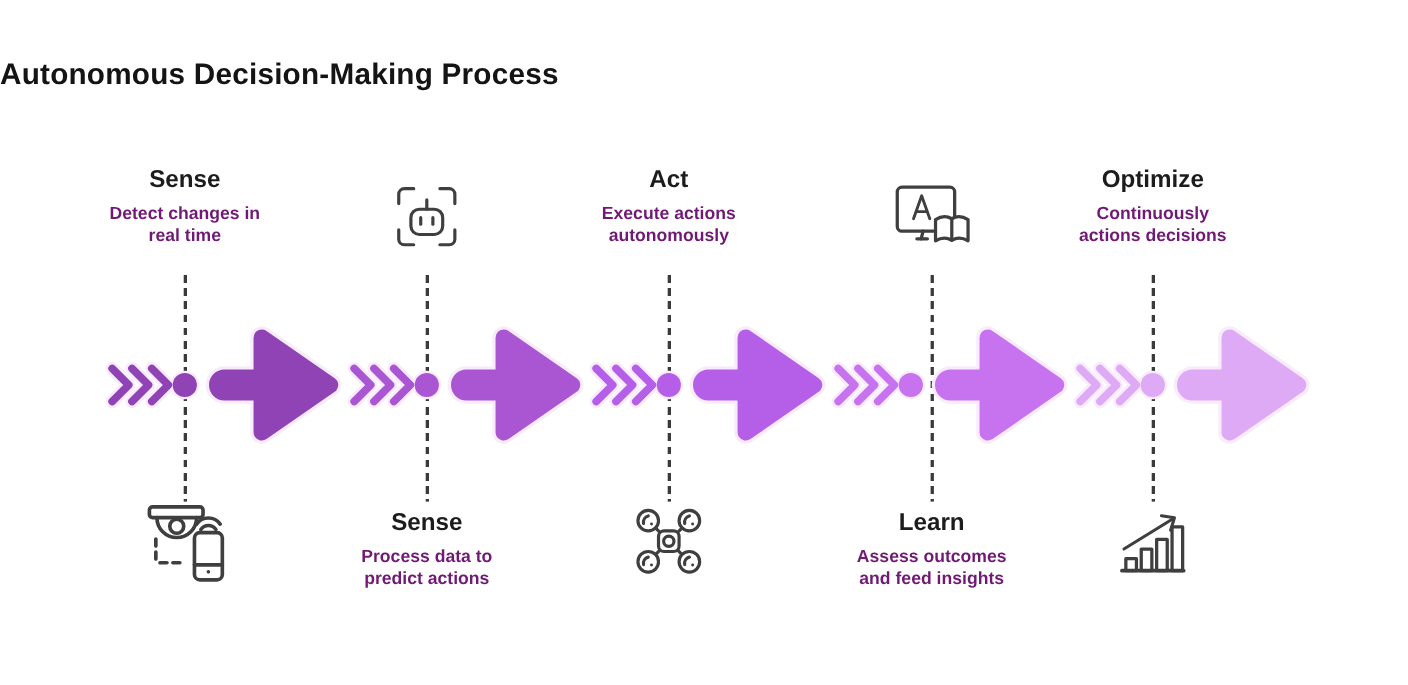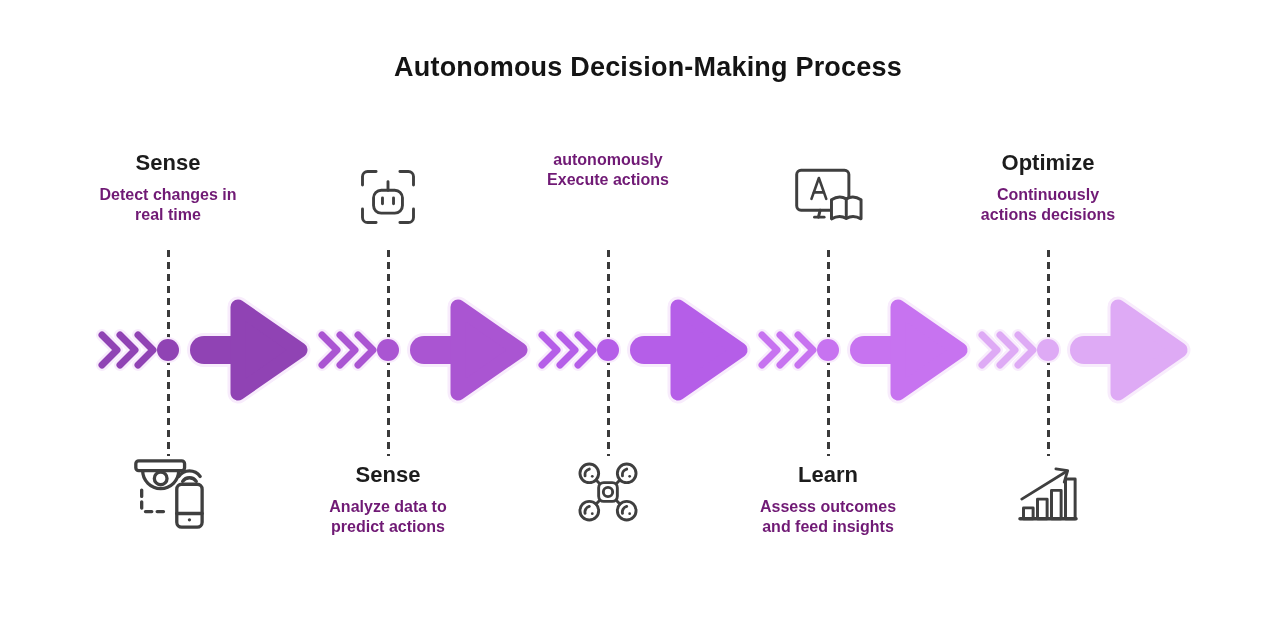--- a/index.html
+++ b/index.html
@@ -2,22 +2,22 @@
 <html><head>
 <meta charset="utf-8">
 <style>
   * { box-sizing: border-box; margin: 0; padding: 0; }
   body { background: #ffffff; font-family: "Liberation Sans", sans-serif; }
   #canvas {
     position: relative; width: 1280px; height: 623px;
     background: #ffffff; overflow: hidden; margin: 0 auto;
   }
   .diagram-title {
-    position: absolute; top: 52px; left: 16px; right: 0;
-    text-align: center; font-size: 27px; font-weight: 700;
+    position: absolute; top: 52px; left: 0; right: 0;
+    font-size: 27px; font-weight: 700;
     color: #141414; letter-spacing: 0.2px;
   }
   .stage {
     position: absolute; top: 0; width: 220px; height: 520px;
   }
   .connector {
     position: absolute; top: 250px; left: 109px; width: 2.5px; height: 206px;
     background: repeating-linear-gradient(to bottom, #3a3a3a 0 7px, transparent 7px 12px);
   }
   .stage-label { position: absolute; left: 0; width: 220px; text-align: center; }
@@ -57,41 +57,42 @@
        <rect x="55" y="30" width="26" height="44" rx="5"></rect>
        <path d="M55,60 h26"></path>
        <circle cx="68" cy="66.5" r="1.7" fill="#3f3f3f" stroke="none"></circle>
           </svg></div>
       </div>
       <div class="stage" style="left: 278px;">
         <div class="connector"></div>
         <div class="stage-label pos-bottom">
           <div class="stage-name">Sense</div>
           <div class="stage-desc">
-            <div>Analyze data to</div>
+            <div>Process data to</div>
             <div>predict actions</div>
           </div>
         </div>
         <div class="stage-icon" style="top: 163px;"><svg viewBox="0 0 80 80" width="68" height="68" fill="none" stroke="#3f3f3f" stroke-width="3.4" stroke-linecap="round" stroke-linejoin="round">
             <path d="M10,26 v-10 a6,6 0 0 1 6,-6 h10"></path>
        <path d="M54,10 h10 a6,6 0 0 1 6,6 v10"></path>
        <path d="M70,54 v10 a6,6 0 0 1 -6,6 h-10"></path>
        <path d="M26,70 h-10 a6,6 0 0 1 -6,-6 v-10"></path>
        <path d="M40,22 v10"></path>
        <rect x="23" y="32" width="34" height="27" rx="9"></rect>
        <path d="M33.5,41 v7"></path>
             <path d="M46.5,41 v7"></path>
           </svg></div>
       </div>
       <div class="stage" style="left: 498px;">
         <div class="connector"></div>
         <div class="stage-label pos-top">
-          <div class="stage-desc">
+          <div class="stage-name">Act</div>
+          <div class="stage-desc">
+            <div>Execute actions</div>
             <div>autonomously</div>
-            <div>Execute actions</div>
           </div>
         </div>
         <div class="stage-icon" style="top: 458px;"><svg viewBox="0 0 80 80" width="68" height="68" fill="none" stroke="#3f3f3f" stroke-width="3.4" stroke-linecap="round" stroke-linejoin="round">
             <circle cx="18" cy="18" r="11"></circle>
        <path d="M13,21 a7,7 0 0 1 5,-8"></path>
        <circle cx="21.5" cy="21.5" r="1.6" fill="#3f3f3f" stroke="none"></circle>
             <circle cx="62" cy="18" r="11"></circle>
        <path d="M57,21 a7,7 0 0 1 5,-8"></path>
        <circle cx="65.5" cy="21.5" r="1.6" fill="#3f3f3f" stroke="none"></circle>
             <circle cx="18" cy="62" r="11"></circle>
@@ -101,21 +102,21 @@
        <path d="M57,65 a7,7 0 0 1 5,-8"></path>
        <circle cx="65.5" cy="65.5" r="1.6" fill="#3f3f3f" stroke="none"></circle>
             <path d="M30,30 l-4,-4"></path>
             <path d="M50,30 l4,-4"></path>
        <path d="M30,50 l-4,4"></path>
             <path d="M50,50 l4,4"></path>
        <rect x="29" y="29" width="22" height="22" rx="6"></rect>
        <circle cx="40" cy="40" r="5.5"></circle>
           </svg></div>
       </div>
-      <div class="stage" style="left: 718px;">
+      <div class="stage" style="left: 737px;">
         <div class="connector"></div>
         <div class="stage-label pos-bottom">
           <div class="stage-name">Learn</div>
           <div class="stage-desc">
             <div>Assess outcomes</div>
             <div>and feed insights</div>
           </div>
         </div>
         <div class="stage-icon" style="top: 163px;"><svg viewBox="0 0 92 80" width="80" height="70" fill="none" stroke="#3f3f3f" stroke-width="3.4" stroke-linecap="round" stroke-linejoin="round">
             <rect x="10" y="8" width="60" height="46" rx="5"></rect>

